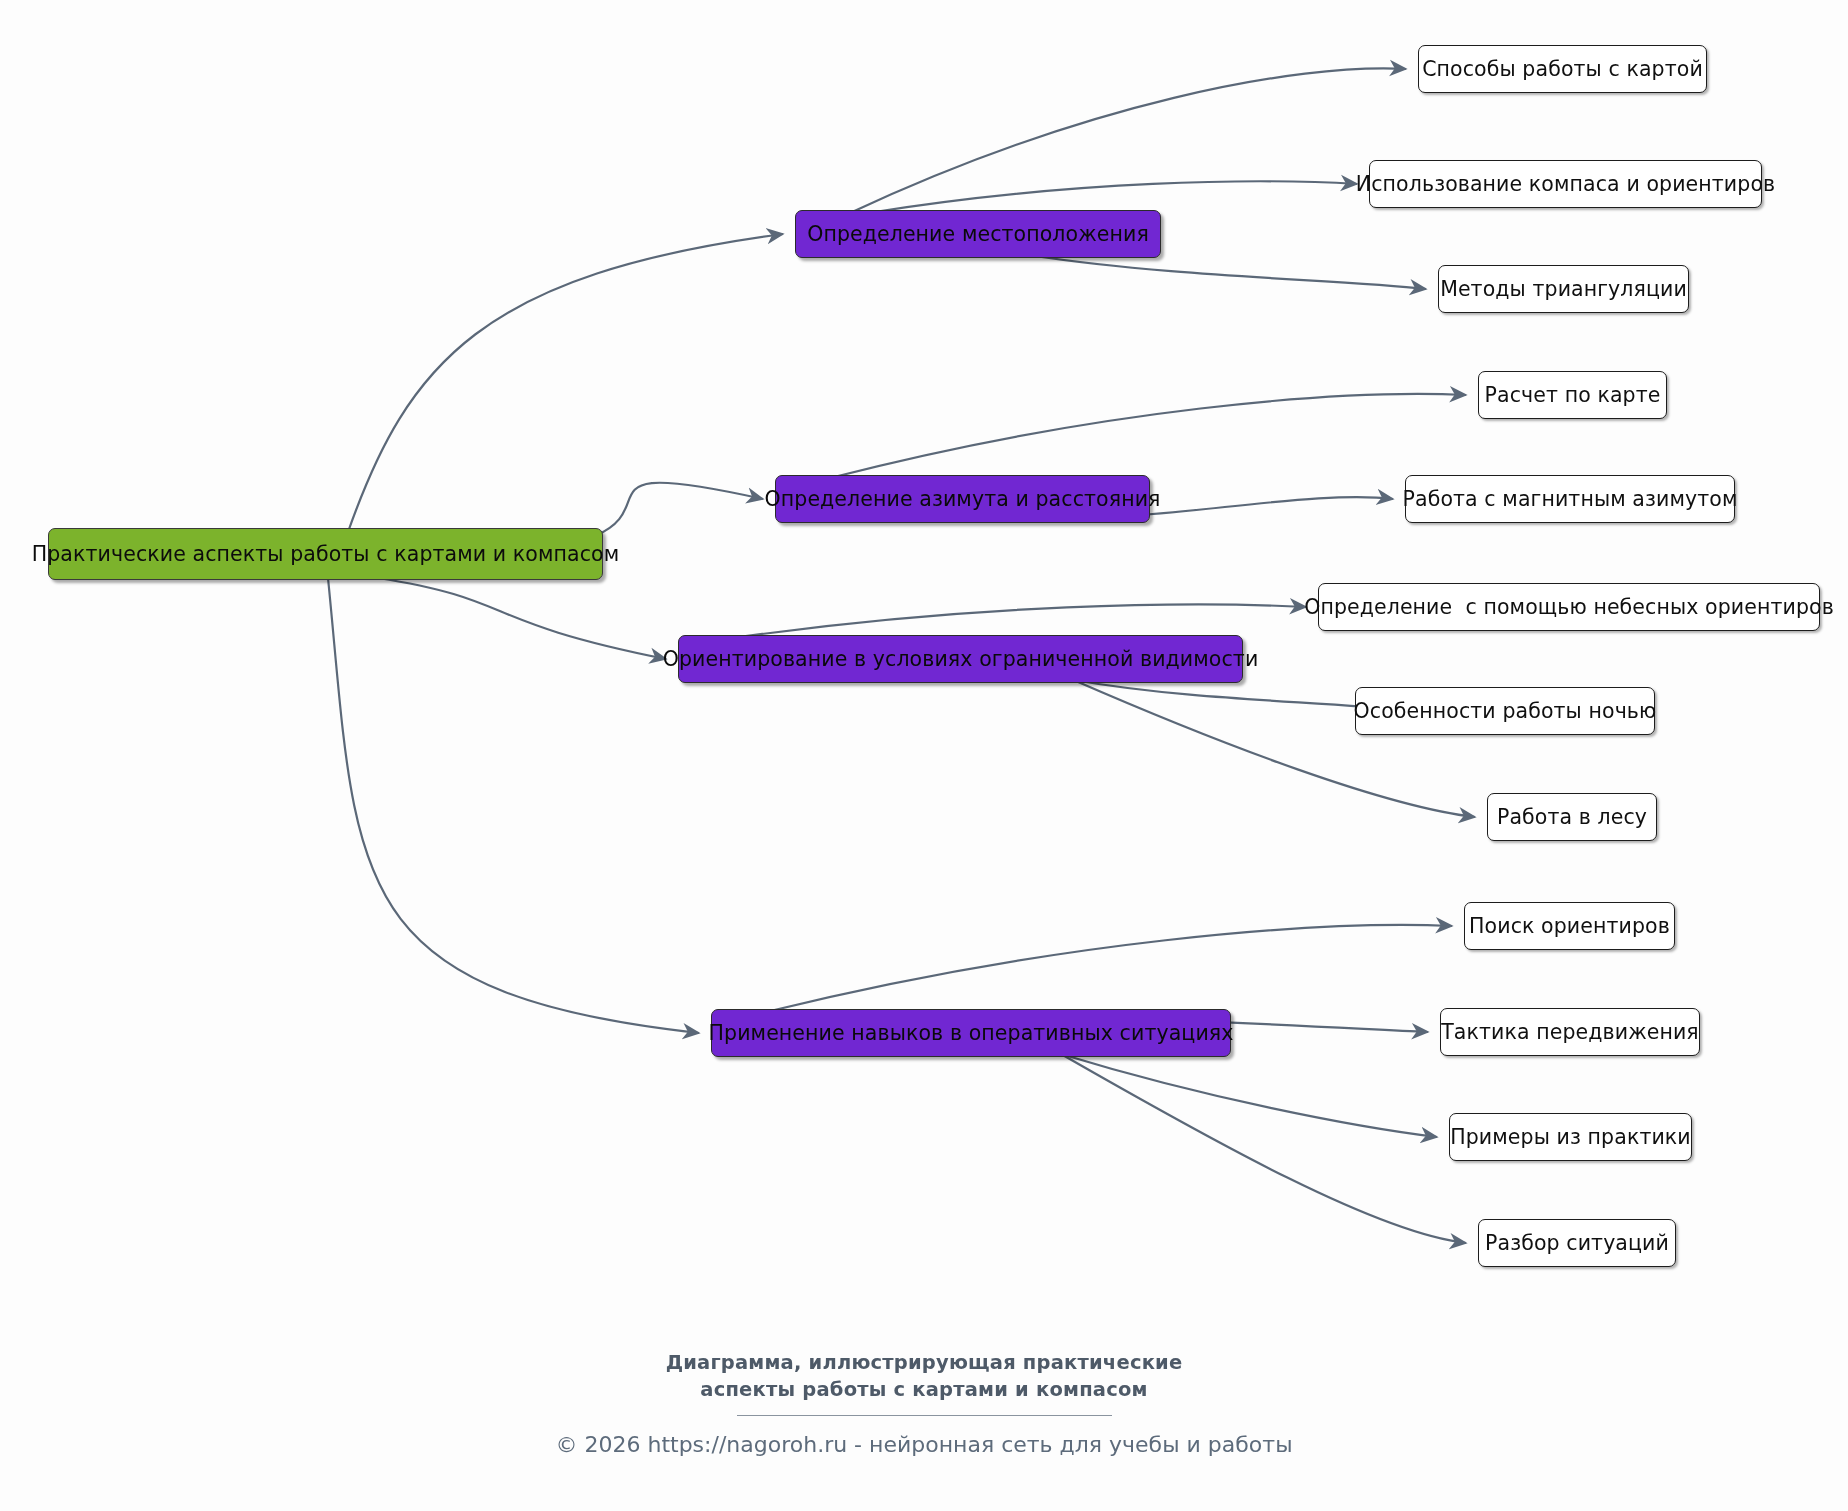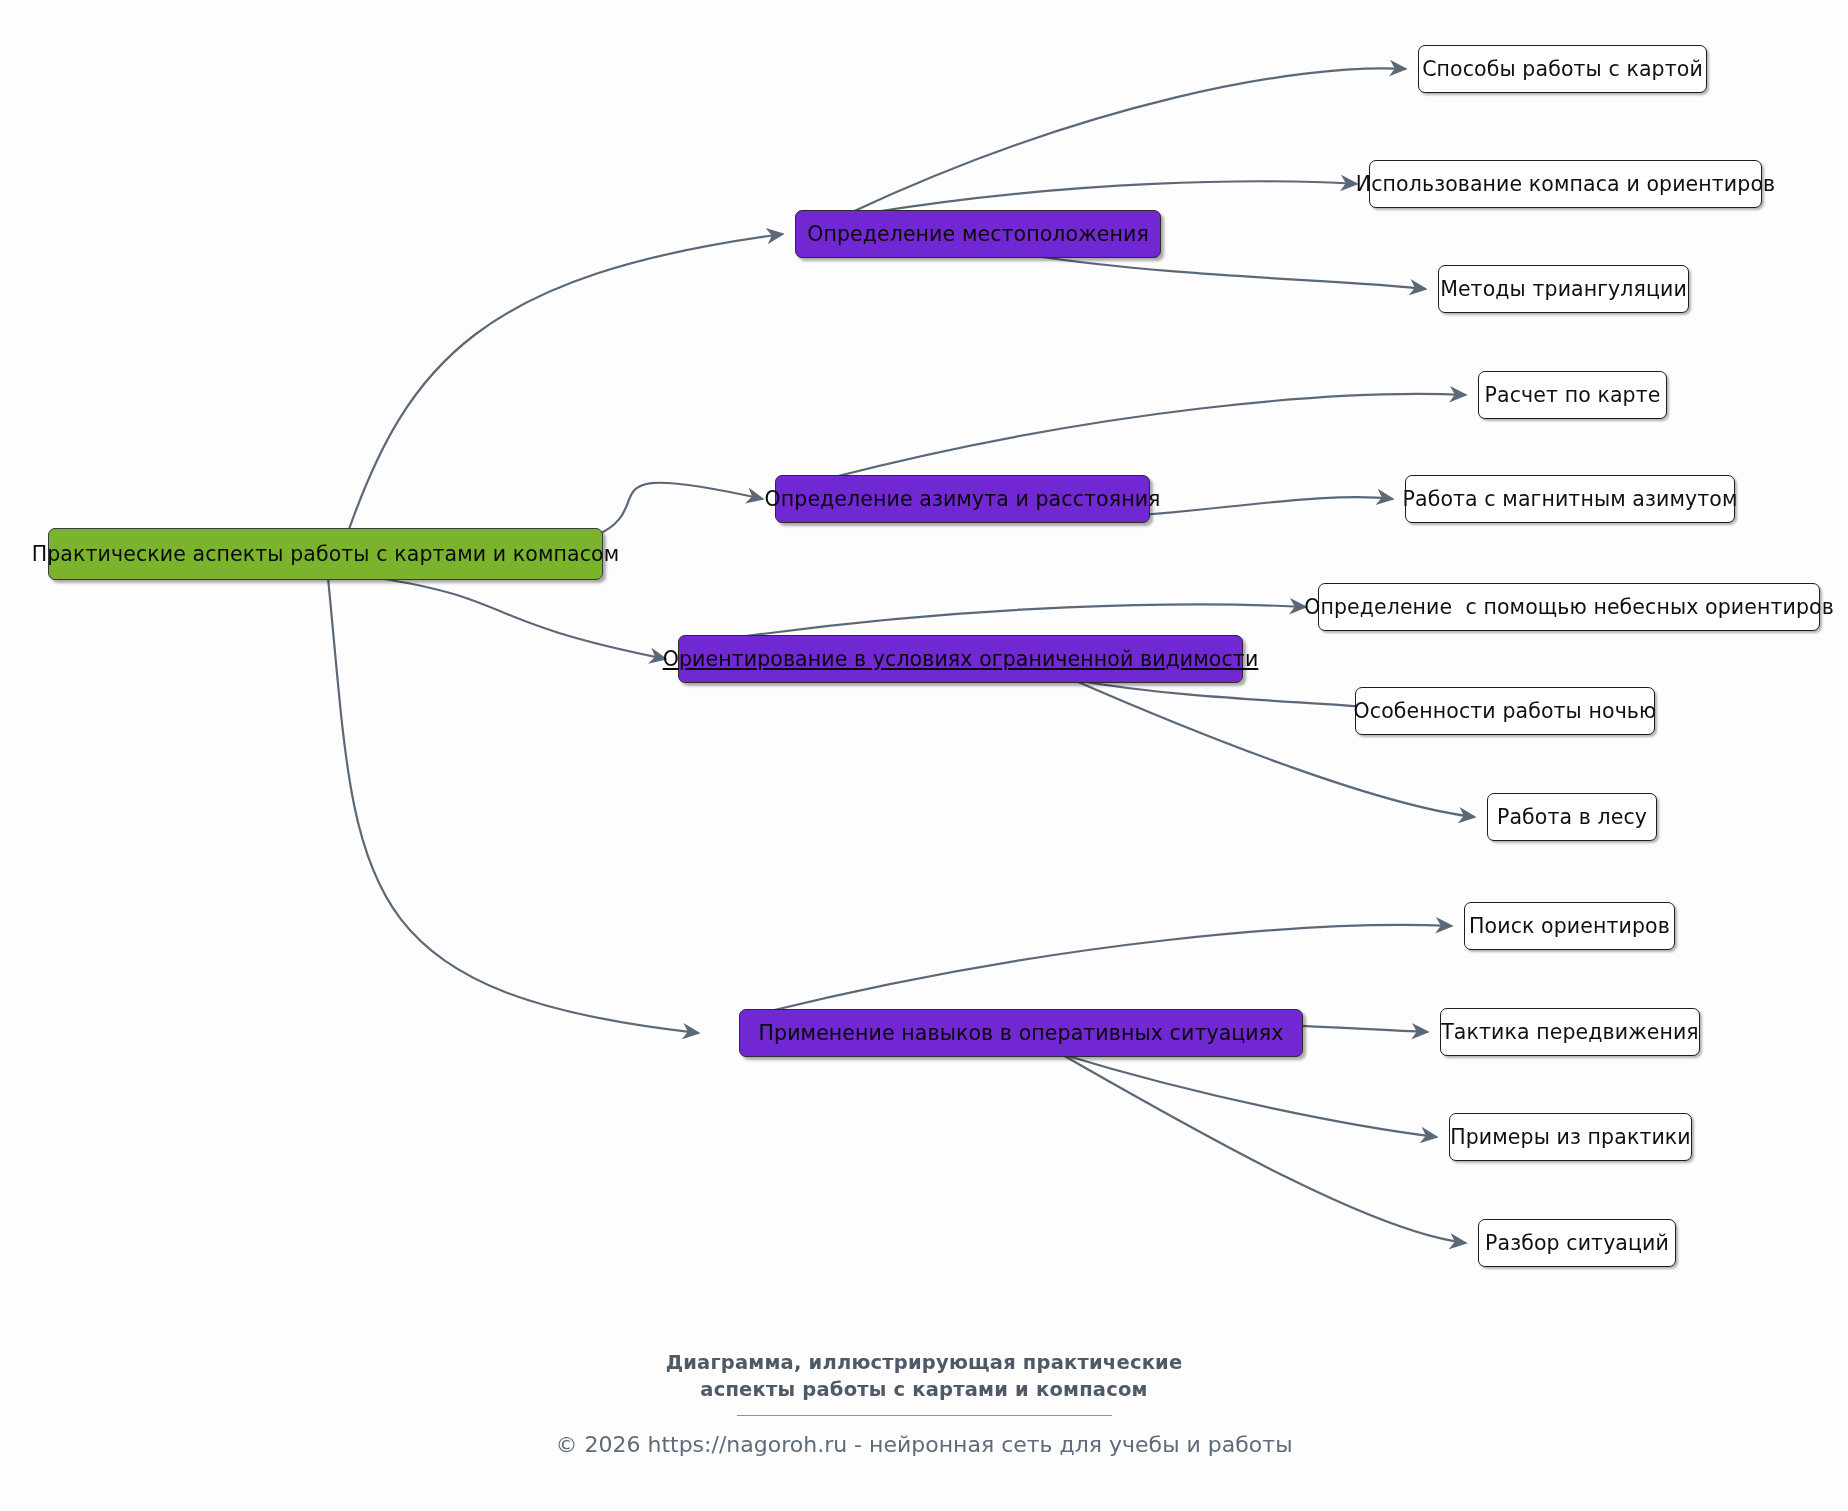--- a/index.html
+++ b/index.html
@@ -124,26 +124,26 @@
 
   <div class="node node-branch" id="node-b1" style="left: 795px; top: 210px; width: 366px; height: 48px;">Определение местоположения</div>
   <div class="node node-leaf" id="node-b1c1" style="left: 1418px; top: 45px; width: 289px; height: 48px;">Способы работы с картой</div>
   <div class="node node-leaf" id="node-b1c2" style="left: 1369px; top: 160px; width: 393px; height: 48px;">Использование компаса и ориентиров</div>
   <div class="node node-leaf" id="node-b1c3" style="left: 1438px; top: 265px; width: 251px; height: 48px;">Методы триангуляции</div>
 
   <div class="node node-branch" id="node-b2" style="left: 775px; top: 475px; width: 375px; height: 48px;">Определение азимута и расстояния</div>
   <div class="node node-leaf" id="node-b2c1" style="left: 1478px; top: 371px; width: 189px; height: 48px;">Расчет по карте</div>
   <div class="node node-leaf" id="node-b2c2" style="left: 1405px; top: 475px; width: 330px; height: 48px;">Работа с магнитным азимутом</div>
 
-  <div class="node node-branch" id="node-b3" style="left: 678px; top: 635px; width: 565px; height: 48px; text-decoration: underline;">Ориентирование в условиях ограниченной видимости</div>
+  <div class="node node-branch" id="node-b3" style="left: 678px; top: 635px; width: 565px; height: 48px;">Ориентирование в условиях ограниченной видимости</div>
   <div class="node node-leaf" id="node-b3c1" style="left: 1318px; top: 583px; width: 502px; height: 48px;">Определение  с помощью небесных ориентиров</div>
   <div class="node node-leaf" id="node-b3c2" style="left: 1355px; top: 687px; width: 300px; height: 48px;">Особенности работы ночью</div>
   <div class="node node-leaf" id="node-b3c3" style="left: 1487px; top: 793px; width: 170px; height: 48px;">Работа в лесу</div>
 
-  <div class="node node-branch" id="node-b4" style="left: 711px; top: 1009px; width: 564px; height: 48px; margin-left: 28px;">Применение навыков в оперативных ситуациях</div>
+  <div class="node node-branch" id="node-b4" style="left: 711px; top: 1009px; width: 520px; height: 48px;">Применение навыков в оперативных ситуациях</div>
   <div class="node node-leaf" id="node-b4c1" style="left: 1464px; top: 902px; width: 211px; height: 48px;">Поиск ориентиров</div>
   <div class="node node-leaf" id="node-b4c2" style="left: 1440px; top: 1008px; width: 260px; height: 48px;">Тактика передвижения</div>
   <div class="node node-leaf" id="node-b4c3" style="left: 1449px; top: 1113px; width: 243px; height: 48px;">Примеры из практики</div>
   <div class="node node-leaf" id="node-b4c4" style="left: 1478px; top: 1219px; width: 198px; height: 48px;">Разбор ситуаций</div>
 
   <div class="caption" id="caption-title">
     <div>Диаграмма, иллюстрирующая практические</div>
     <div>аспекты работы с картами и компасом</div>
   </div>
   <div id="caption-rule"></div>

